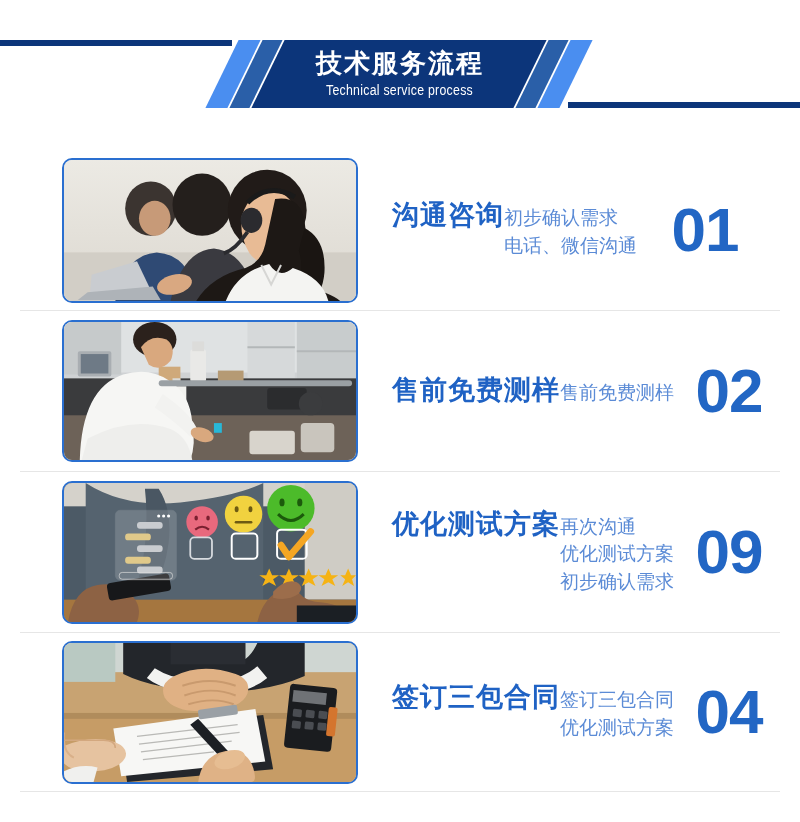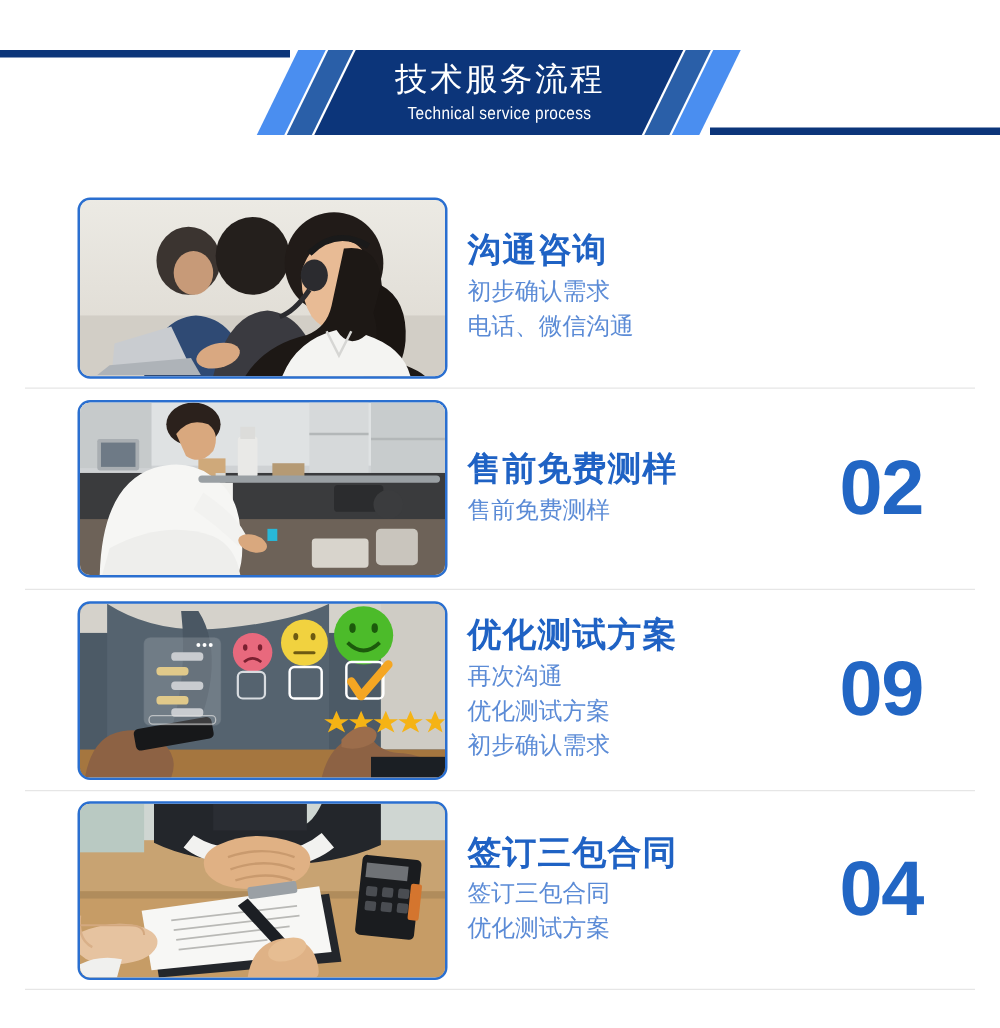--- a/index.html
+++ b/index.html
@@ -58,21 +58,21 @@
     display: flex;
     flex-direction: column;
     align-items: center;
     justify-content: center;
     z-index: 5;
     pointer-events: none;
   }
   .banner-title {
     color: #ffffff;
     font-size: 26px;
-    font-weight: normal;
+    font-weight: bold;
     letter-spacing: 2px;
     line-height: 1.05;
   }
   .banner-sub {
     color: #ffffff;
     font-size: 14px;
     font-weight: 400;
     letter-spacing: .3px;
     margin-top: 5px;
     font-family: "Liberation Sans Narrow", "Liberation Sans", sans-serif;
@@ -101,24 +101,24 @@
     border: 2px solid #2a6fd0;
     border-radius: 10px;
     overflow: hidden;
     background: #dfe3e6;
     position: relative;
   }
   .thumb svg { display: block; width: 100%; height: 100%; }
 
   .step-body {
     flex: 1 1 auto;
-    padding-left: 16px;
+    padding-left: 34px;
     display: flex;
-    flex-direction: column;
-    justify-content: space-between;
+    flex-direction: row;
+    justify-content: flex-start;
   }
   .step-title {
     color: #1f62c4;
     font-size: 27px;
     font-weight: bold;
     letter-spacing: 1px;
     line-height: 1.15;
     white-space: nowrap;
   }
   .step-lines {
@@ -203,20 +203,21 @@
         <ellipse cx="112" cy="128" rx="18" ry="10" fill="#d9a881" transform="rotate(-14 112 128)"></ellipse>
       </svg>
     </div>
     <div class="step-body">
       <div class="step-title">沟通咨询</div>
       <div class="step-lines">
         <div class="step-line">初步确认需求</div>
         <div class="step-line">电话、微信沟通</div>
       </div>
     </div>
+    <div class="step-num">01</div>
   </div>
   <div class="step-divider"></div>
 
   <div class="step" style="height:160px;">
     <div class="thumb" style="height:142px;">
       <svg viewBox="0 0 296 142" preserveAspectRatio="none">
         <rect width="296" height="142" fill="#cfd2d4"></rect>
         <rect x="0" y="0" width="296" height="52" fill="#dfe2e3"></rect>
 
         <rect x="0" y="0" width="58" height="54" fill="#c6cacb"></rect>

